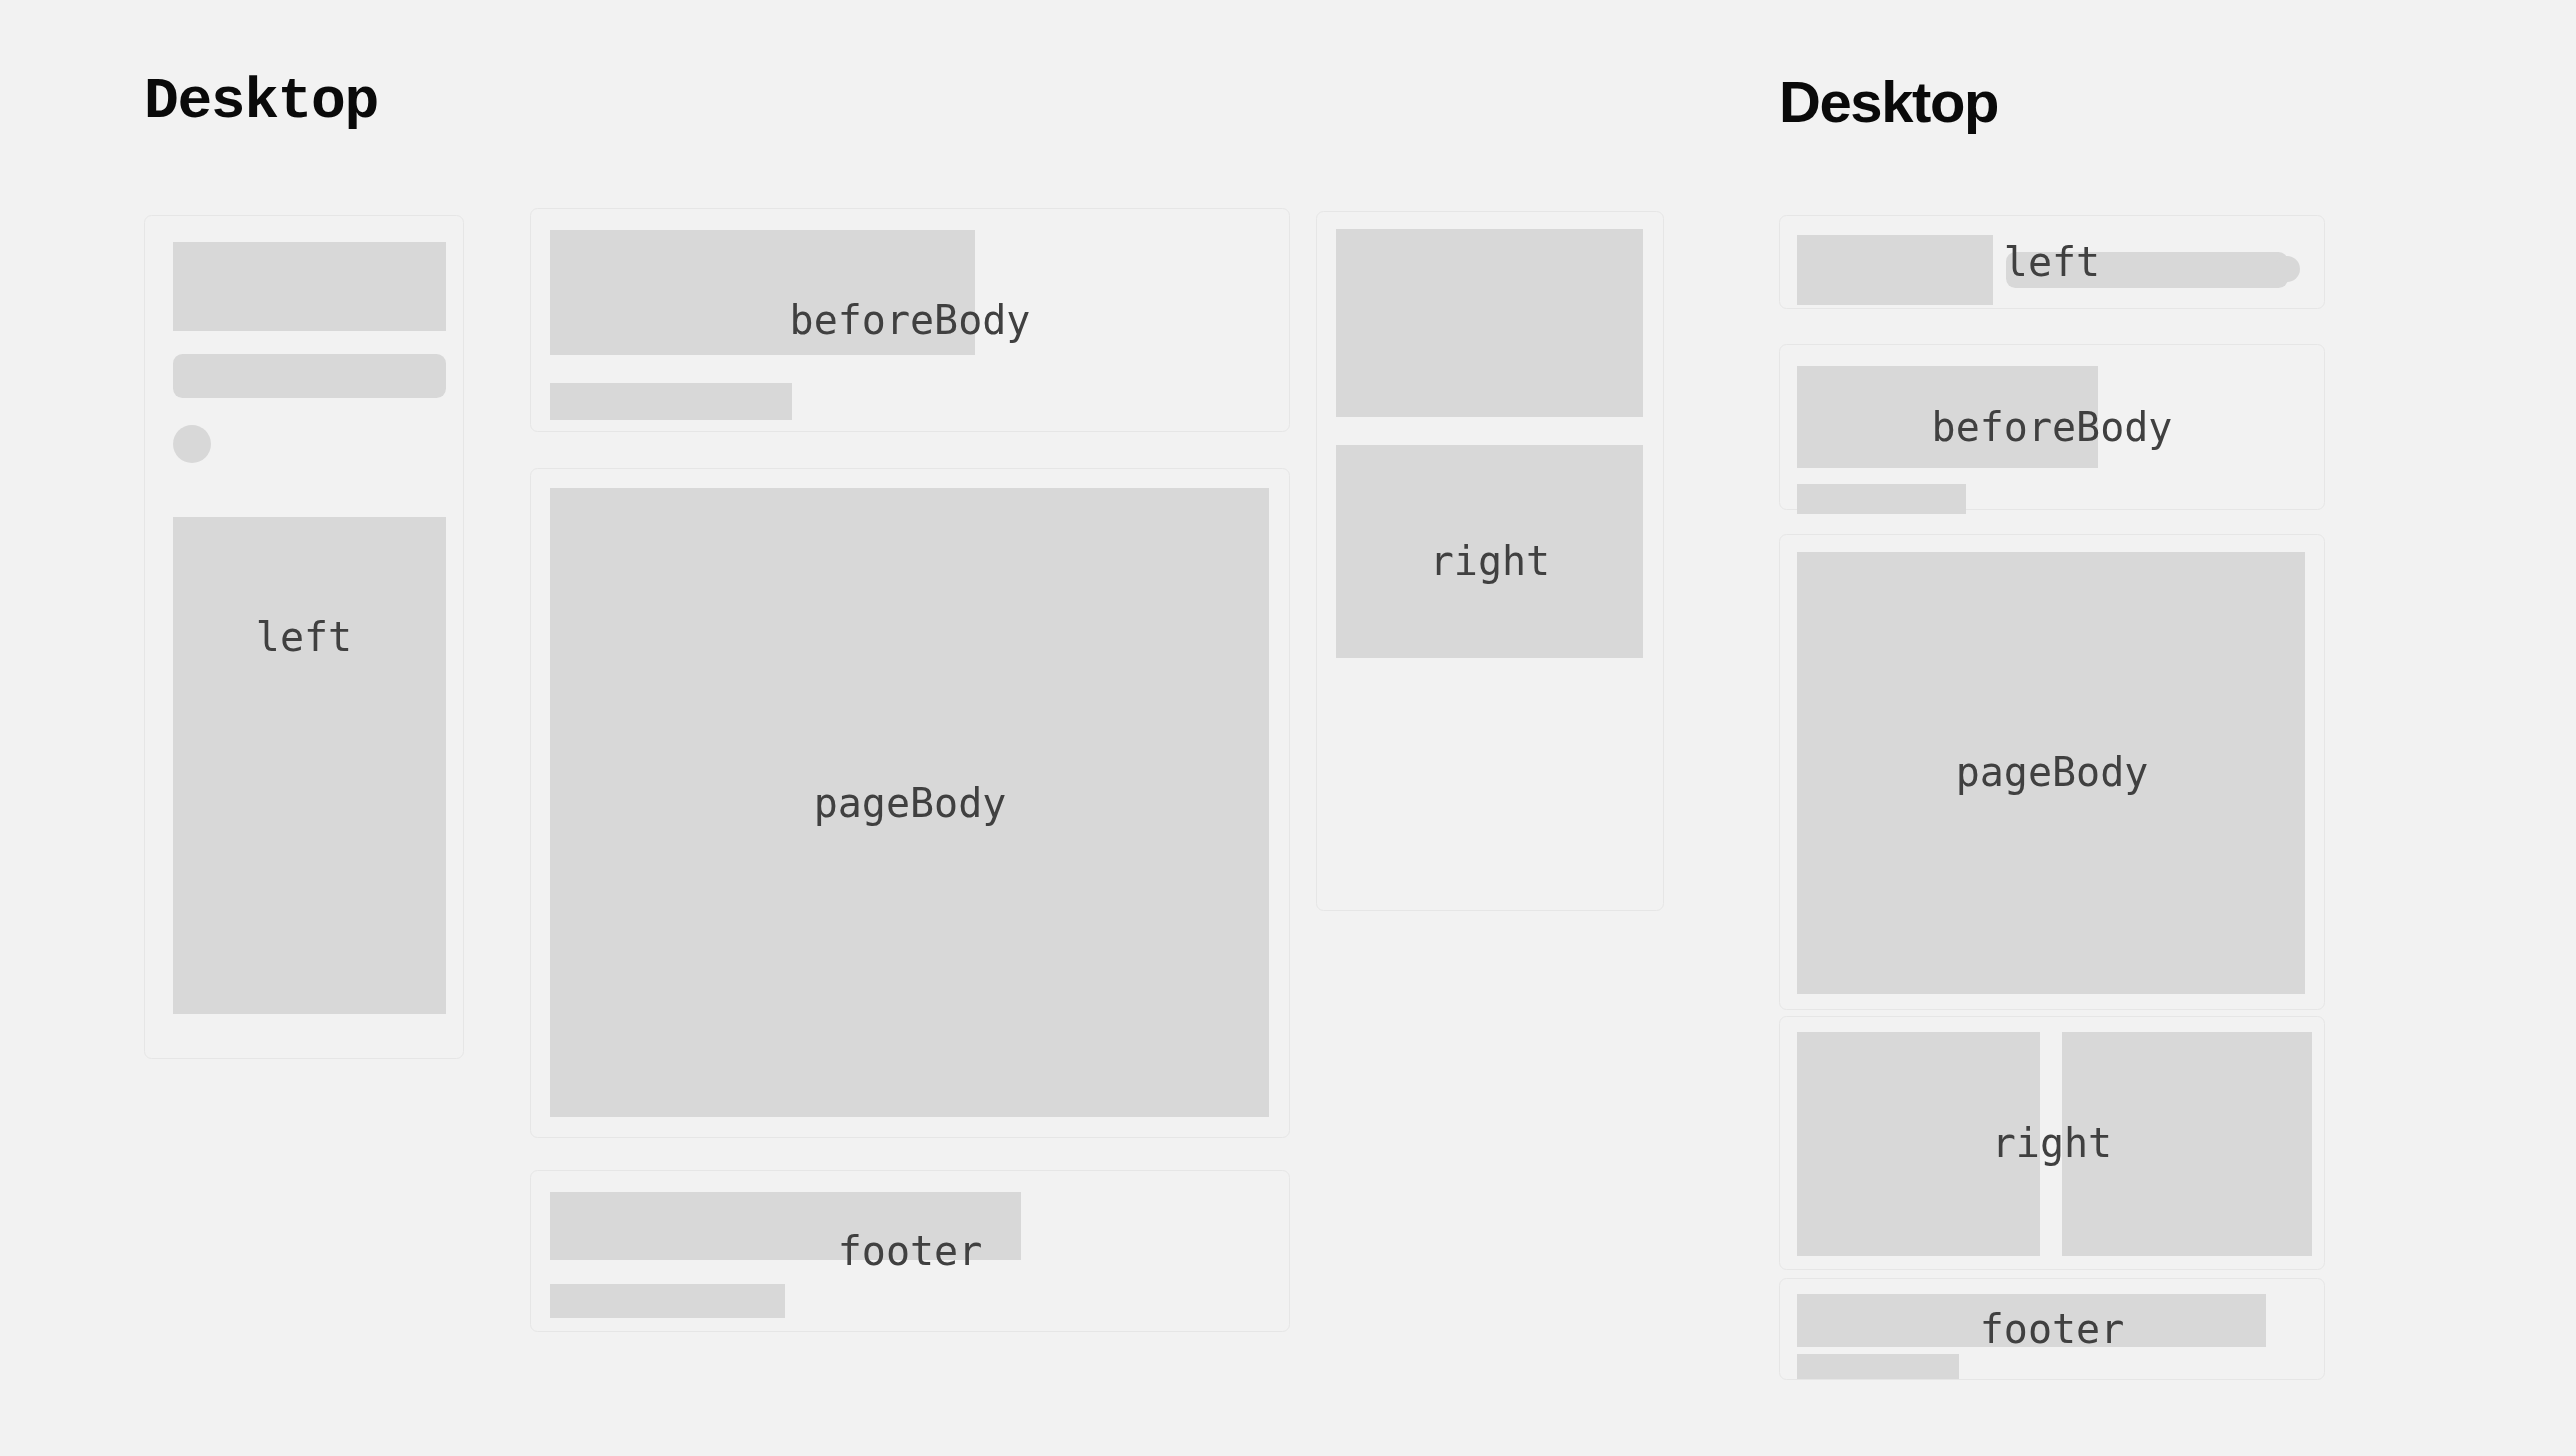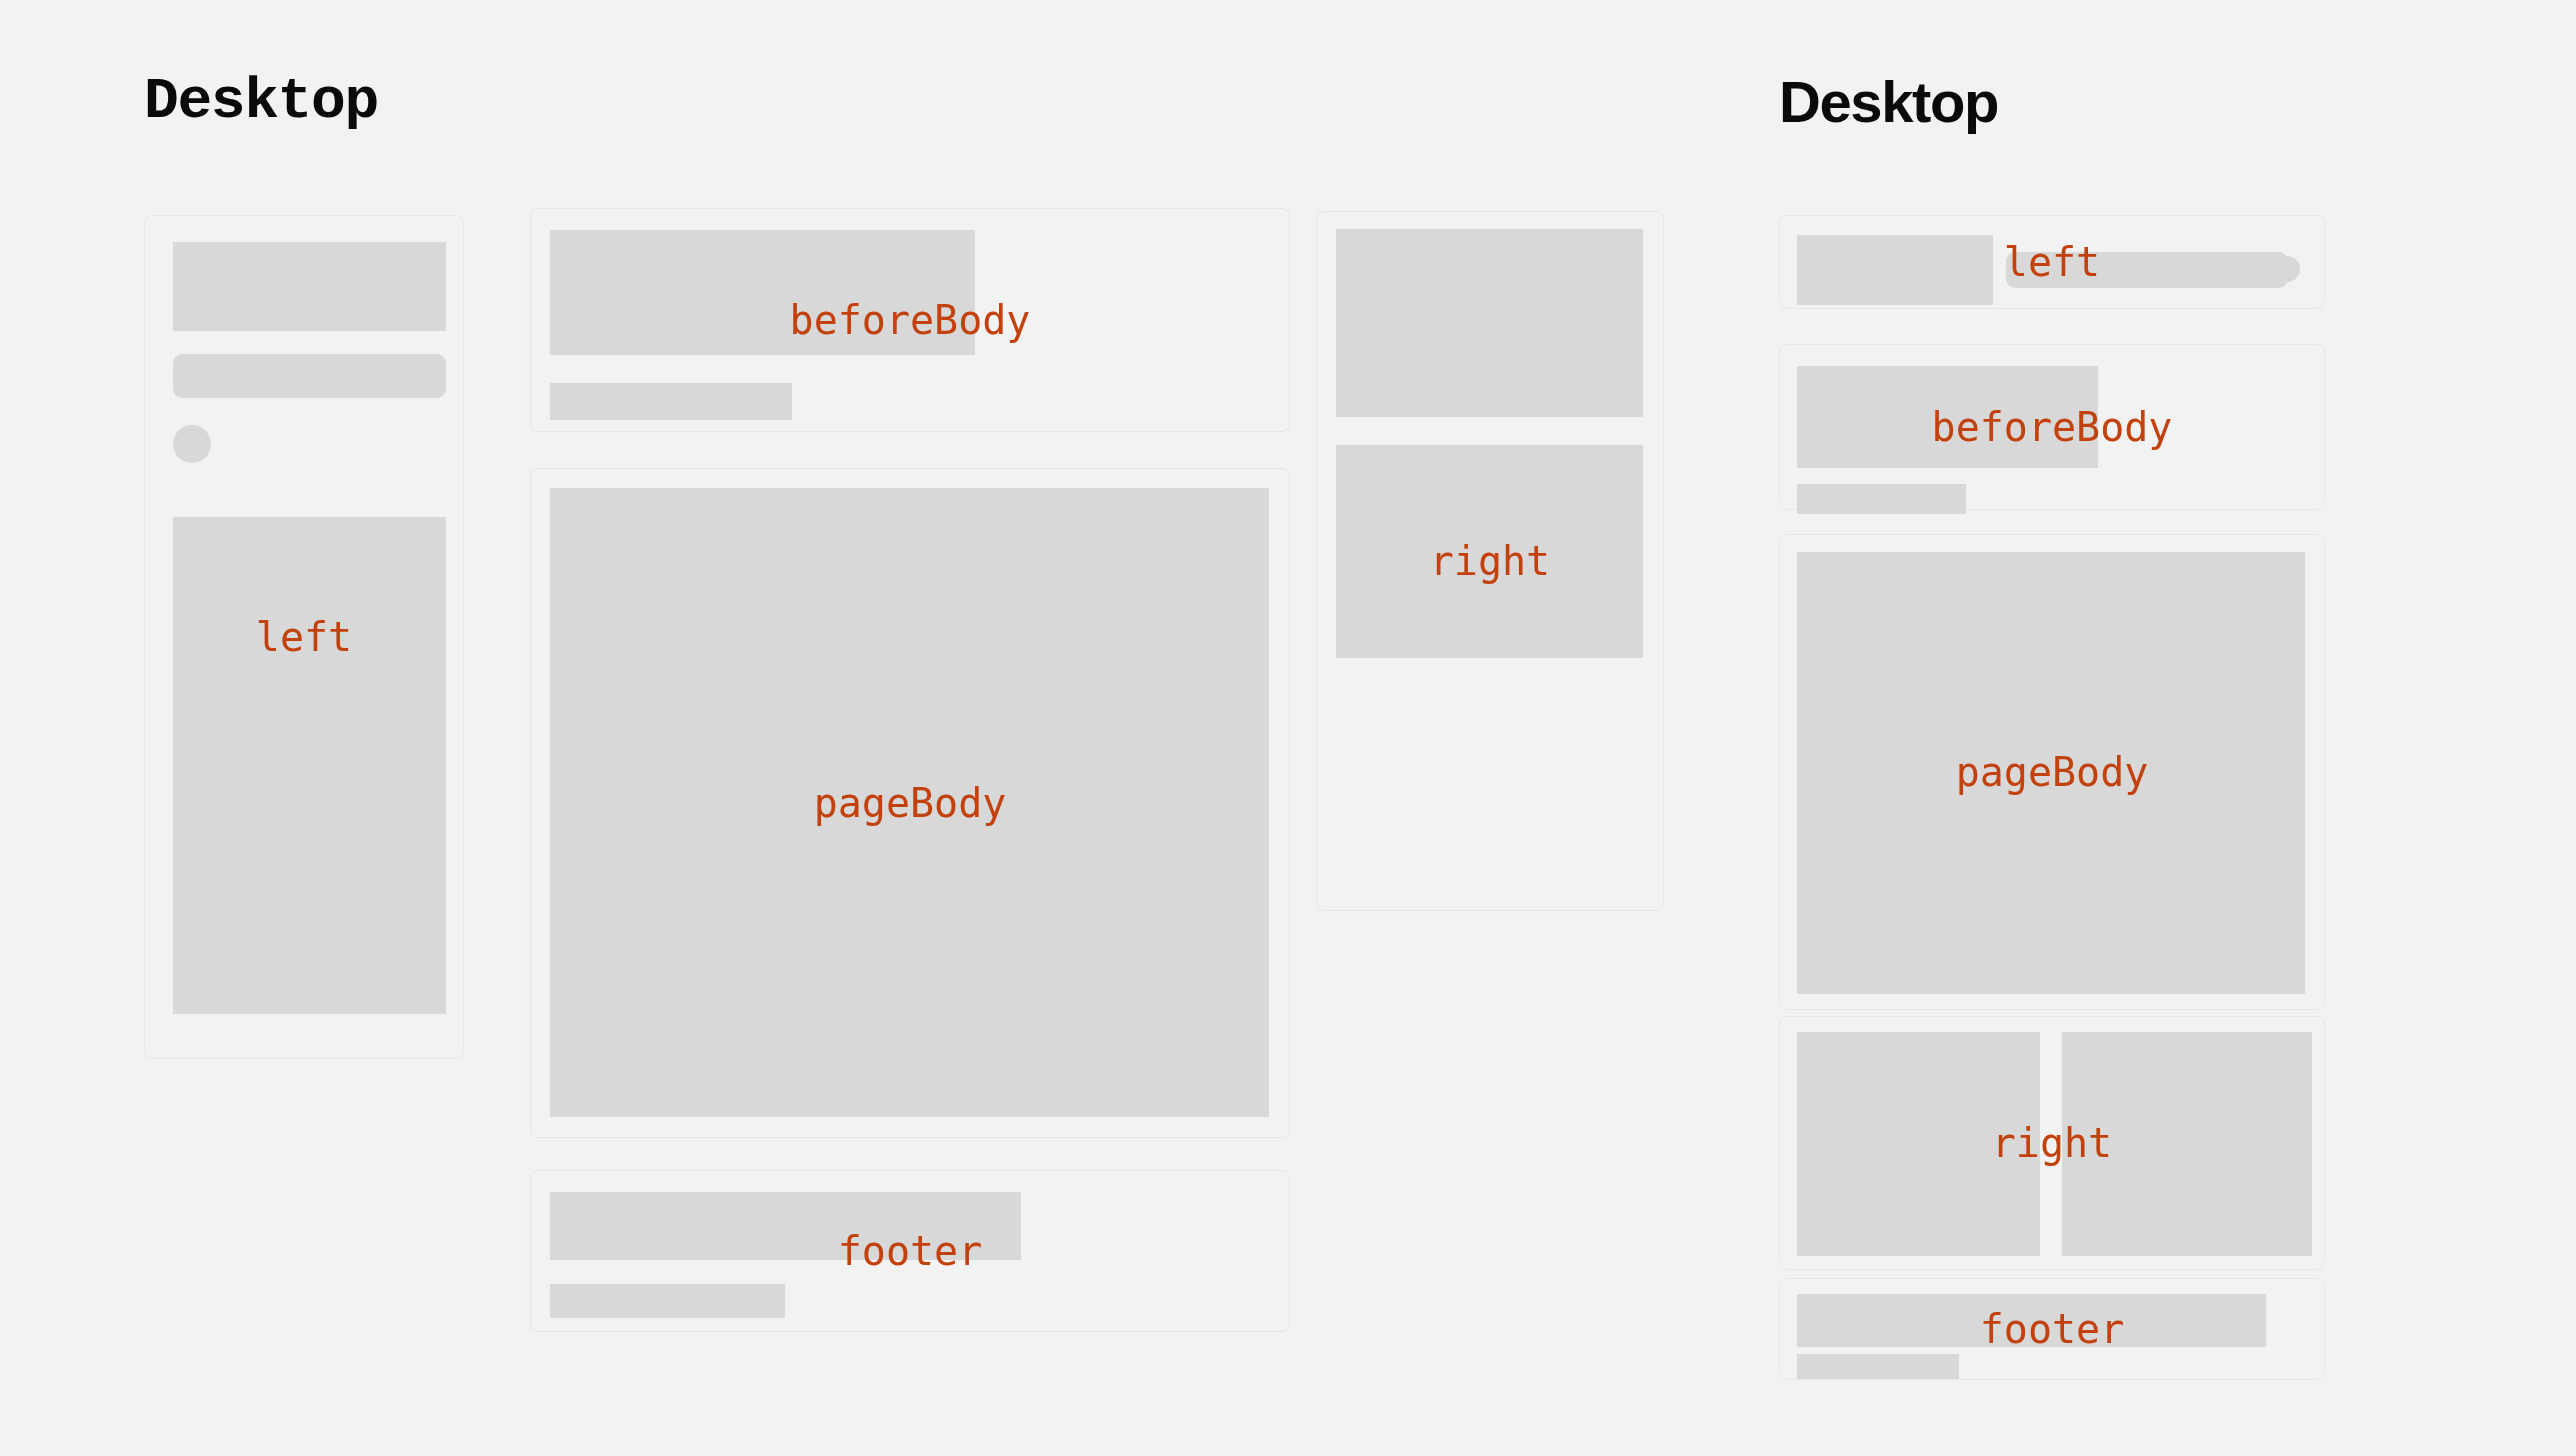--- a/index.html
+++ b/index.html
@@ -44,21 +44,21 @@
 
   
   .lbl {
     position: absolute;
     left: 0;
     right: 0;
     display: flex;
     align-items: center;
     justify-content: center;
     font-family: "DejaVu Sans Mono", "Liberation Mono", monospace;
-    color: #c2410c;
+    color: #404040;
     white-space: nowrap;
     pointer-events: none;
     z-index: 5;
   }
 
   
   #desk-left-panel   { left: 144px;  top: 215px;  width: 320px;  height: 844px; }
   #desk-mid-beforebody { left: 530px; top: 208px; width: 760px; height: 224px; }
   #desk-mid-pagebody { left: 530px;  top: 468px;  width: 760px; height: 670px; }
   #desk-mid-footer   { left: 530px;  top: 1170px; width: 760px; height: 162px; }

